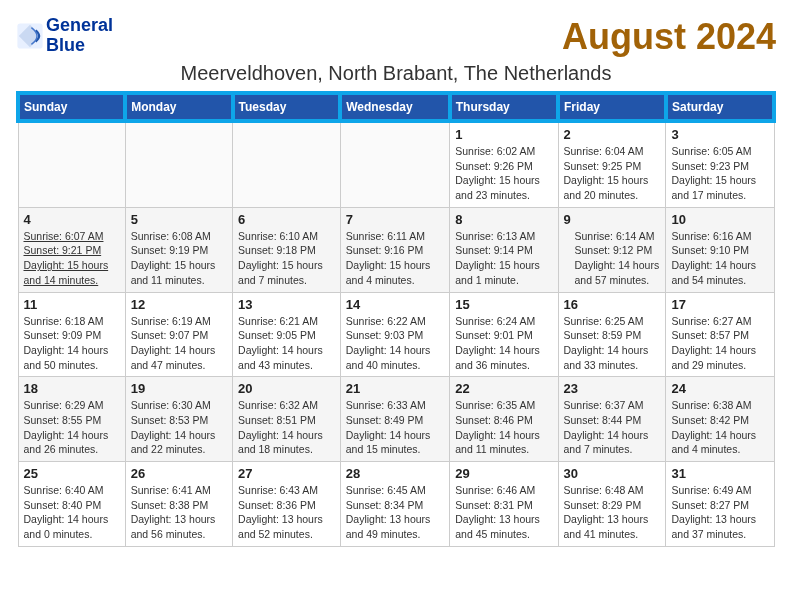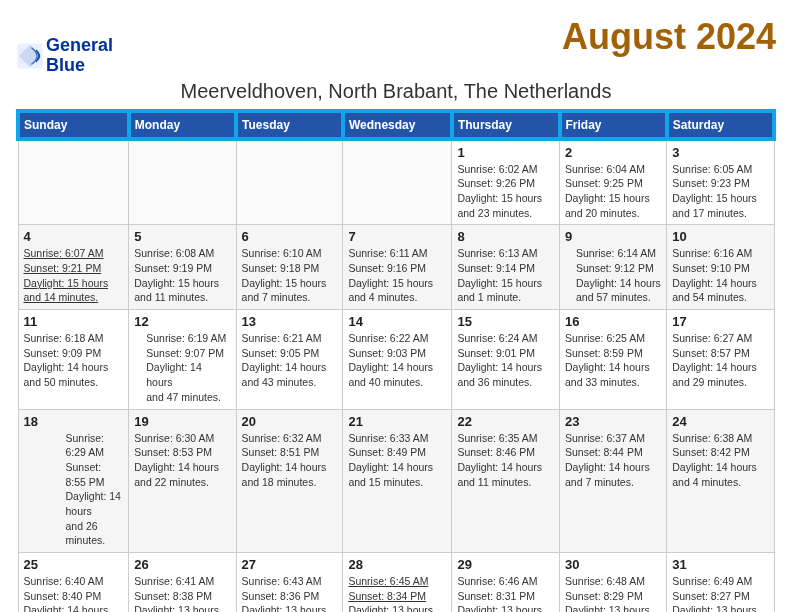--- a/index.html
+++ b/index.html
@@ -12,21 +12,20 @@
     }
     .header {
       display: flex;
       align-items: flex-start;
       justify-content: space-between;
       margin-bottom: 4px;
     }
     .logo {
       display: flex;
       align-items: center;
-      margin-top: 20px;
     }
     .logo-text {
       font-size: 18px;
       font-weight: bold;
       color: #003399;
       line-height: 1.1;
     }
     .logo-icon {
       width: 28px;
       height: 28px;
@@ -202,21 +201,21 @@
       <tr>
         <td>
           <div class="day-num">11</div>
           <div class="day-detail" style="white-space: pre-line;">Sunrise: 6:18 AM
 Sunset: 9:09 PM
 Daylight: 14 hours
 and 50 minutes.</div>
         </td>
         <td>
           <div class="day-num">12</div>
-          <div class="day-detail" style="white-space: pre-line; margin-left: 12px;">Sunrise: 6:19 AM
+          <div class="day-detail" style="white-space: pre-line;">Sunrise: 6:19 AM
 Sunset: 9:07 PM
 Daylight: 14 hours
 and 47 minutes.</div>
         </td>
         <td>
           <div class="day-num">13</div>
           <div class="day-detail" style="white-space: pre-line;">Sunrise: 6:21 AM
 Sunset: 9:05 PM
 Daylight: 14 hours
 and 43 minutes.</div>
@@ -246,21 +245,21 @@
           <div class="day-num">17</div>
           <div class="day-detail" style="white-space: pre-line;">Sunrise: 6:27 AM
 Sunset: 8:57 PM
 Daylight: 14 hours
 and 29 minutes.</div>
         </td>
       </tr>
       <tr>
         <td>
           <div class="day-num">18</div>
-          <div class="day-detail" style="white-space: pre-line; margin-left: 42px;">Sunrise: 6:29 AM
+          <div class="day-detail" style="white-space: pre-line;">Sunrise: 6:29 AM
 Sunset: 8:55 PM
 Daylight: 14 hours
 and 26 minutes.</div>
         </td>
         <td>
           <div class="day-num">19</div>
           <div class="day-detail" style="white-space: pre-line;">Sunrise: 6:30 AM
 Sunset: 8:53 PM
 Daylight: 14 hours
 and 22 minutes.</div>
@@ -318,21 +317,21 @@
         </td>
         <td>
           <div class="day-num">27</div>
           <div class="day-detail" style="white-space: pre-line;">Sunrise: 6:43 AM
 Sunset: 8:36 PM
 Daylight: 13 hours
 and 52 minutes.</div>
         </td>
         <td>
           <div class="day-num">28</div>
-          <div class="day-detail" style="white-space: pre-line; text-decoration: underline;">Sunrise: 6:45 AM
+          <div class="day-detail" style="white-space: pre-line;">Sunrise: 6:45 AM
 Sunset: 8:34 PM
 Daylight: 13 hours
 and 49 minutes.</div>
         </td>
         <td>
           <div class="day-num">29</div>
           <div class="day-detail" style="white-space: pre-line;">Sunrise: 6:46 AM
 Sunset: 8:31 PM
 Daylight: 13 hours
 and 45 minutes.</div>

